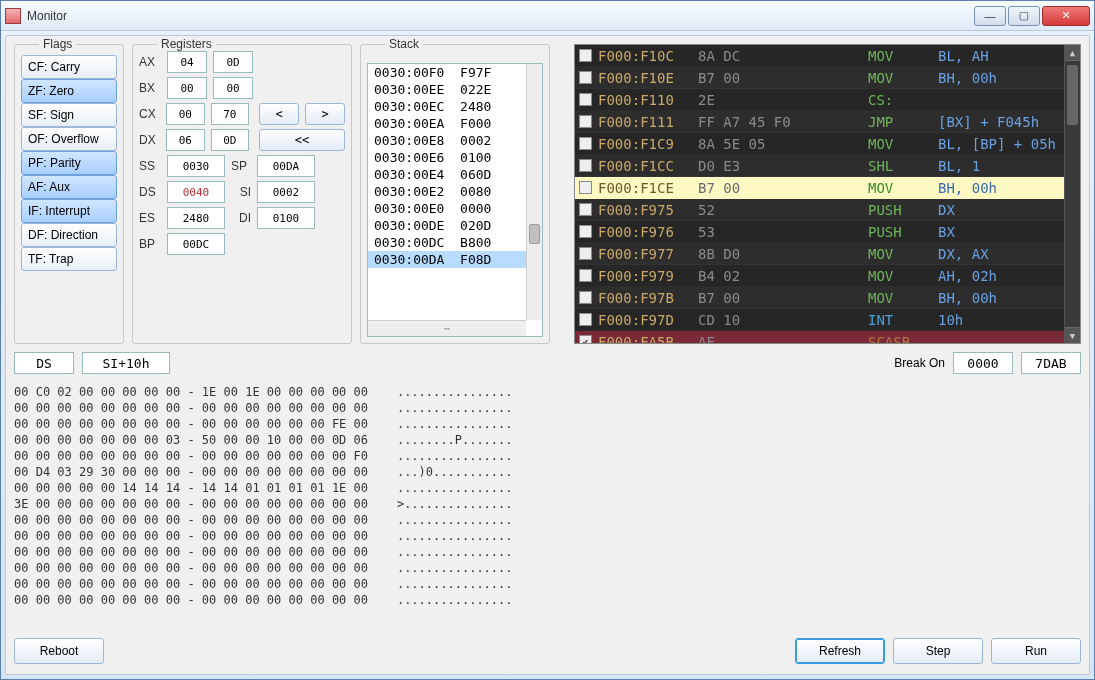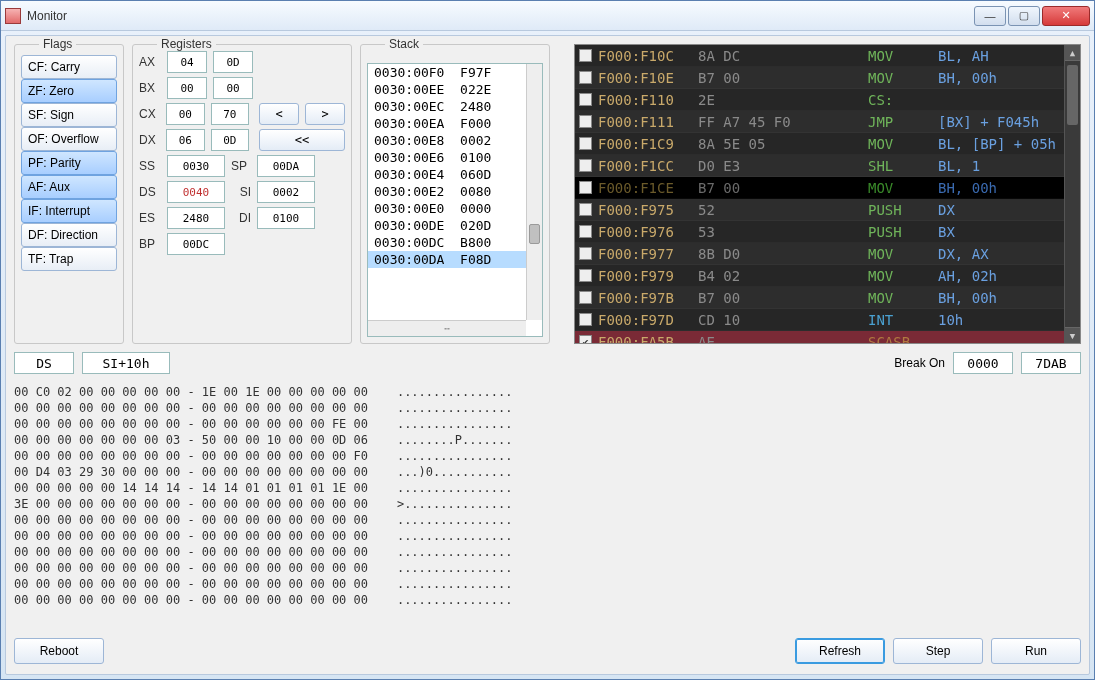--- a/index.html
+++ b/index.html
@@ -147,21 +147,21 @@
     position:relative;
     overflow:hidden;
   }
   .disrow {
     display:flex; align-items:center;
     height:22px;
     border-bottom:1px solid rgba(255,255,255,0.03);
     padding-left:4px;
   }
   .disrow.alt { background:#2d2d2d; }
-  .disrow.cur { background:#000000; }
+  .disrow.cur { background:#fef9c3; }
   .disrow.brk { background:#7a2a36; }
   .chk {
     width:13px;height:13px;border:1px solid #888;background:#eee;margin-right:6px;
     display:flex;align-items:center;justify-content:center;font-size:10px;color:#333;
   }
   .addr { color:#c9a96a; width:100px;}
   .disrow.cur .addr { color:#6b5a2a; }
   .bytes { color:#8a8a8a; width:170px;}
   .disrow.cur .bytes { color:#6a6a6a; }
   .mn { width:70px; }

